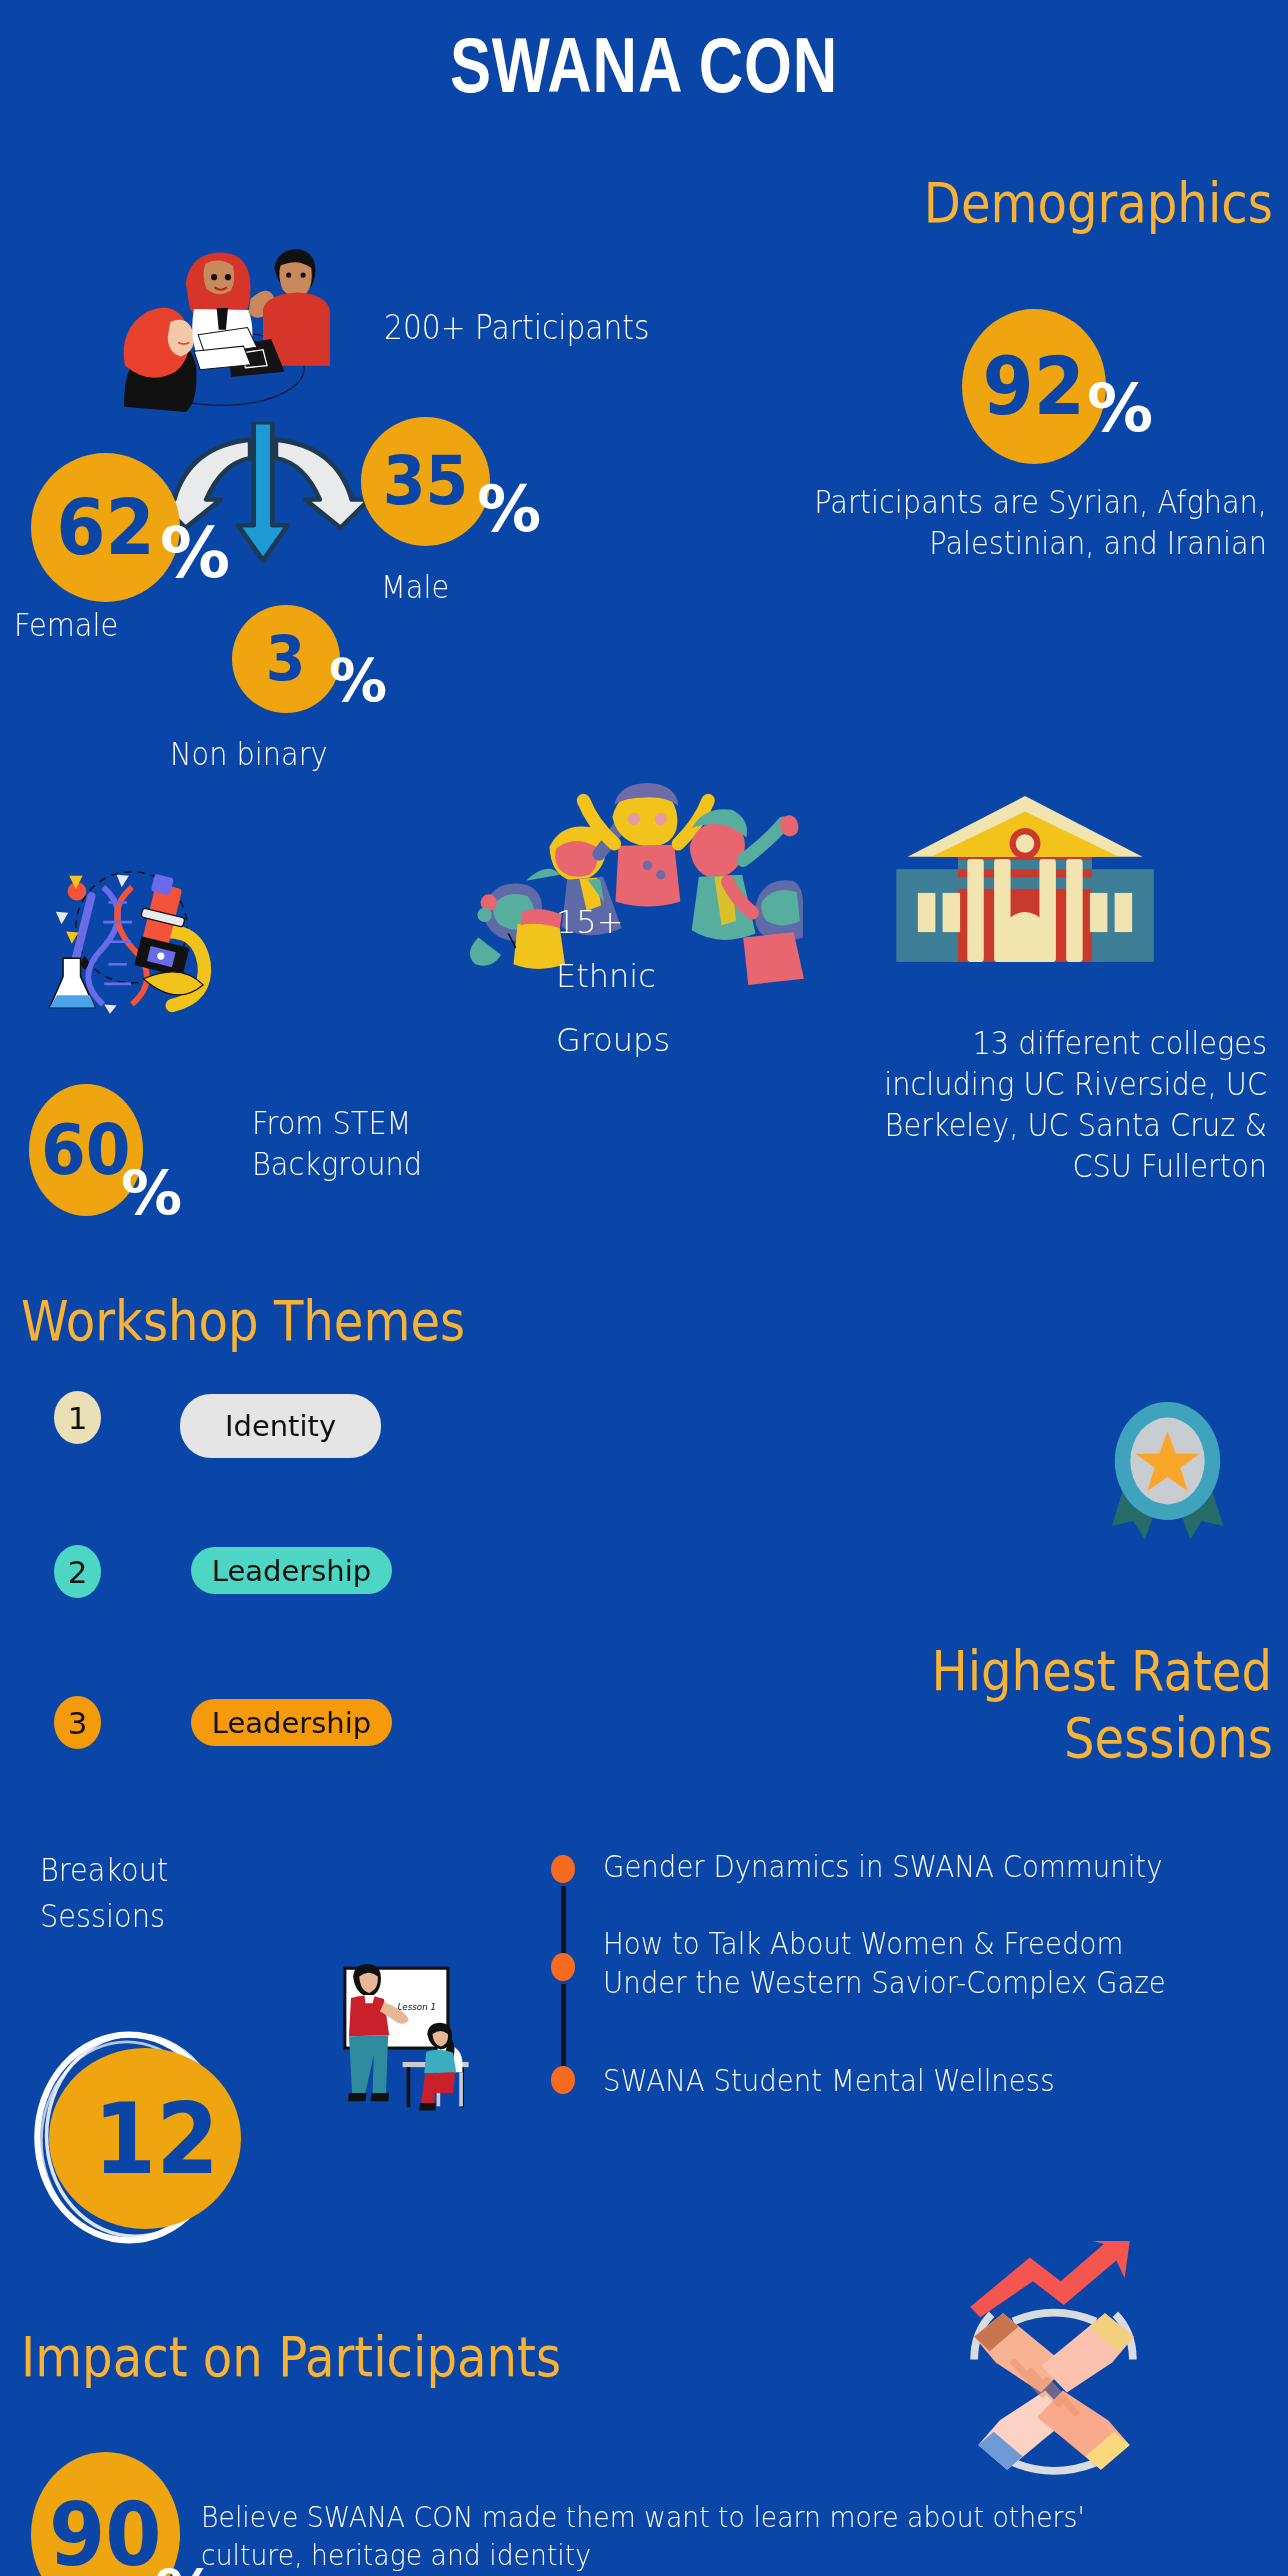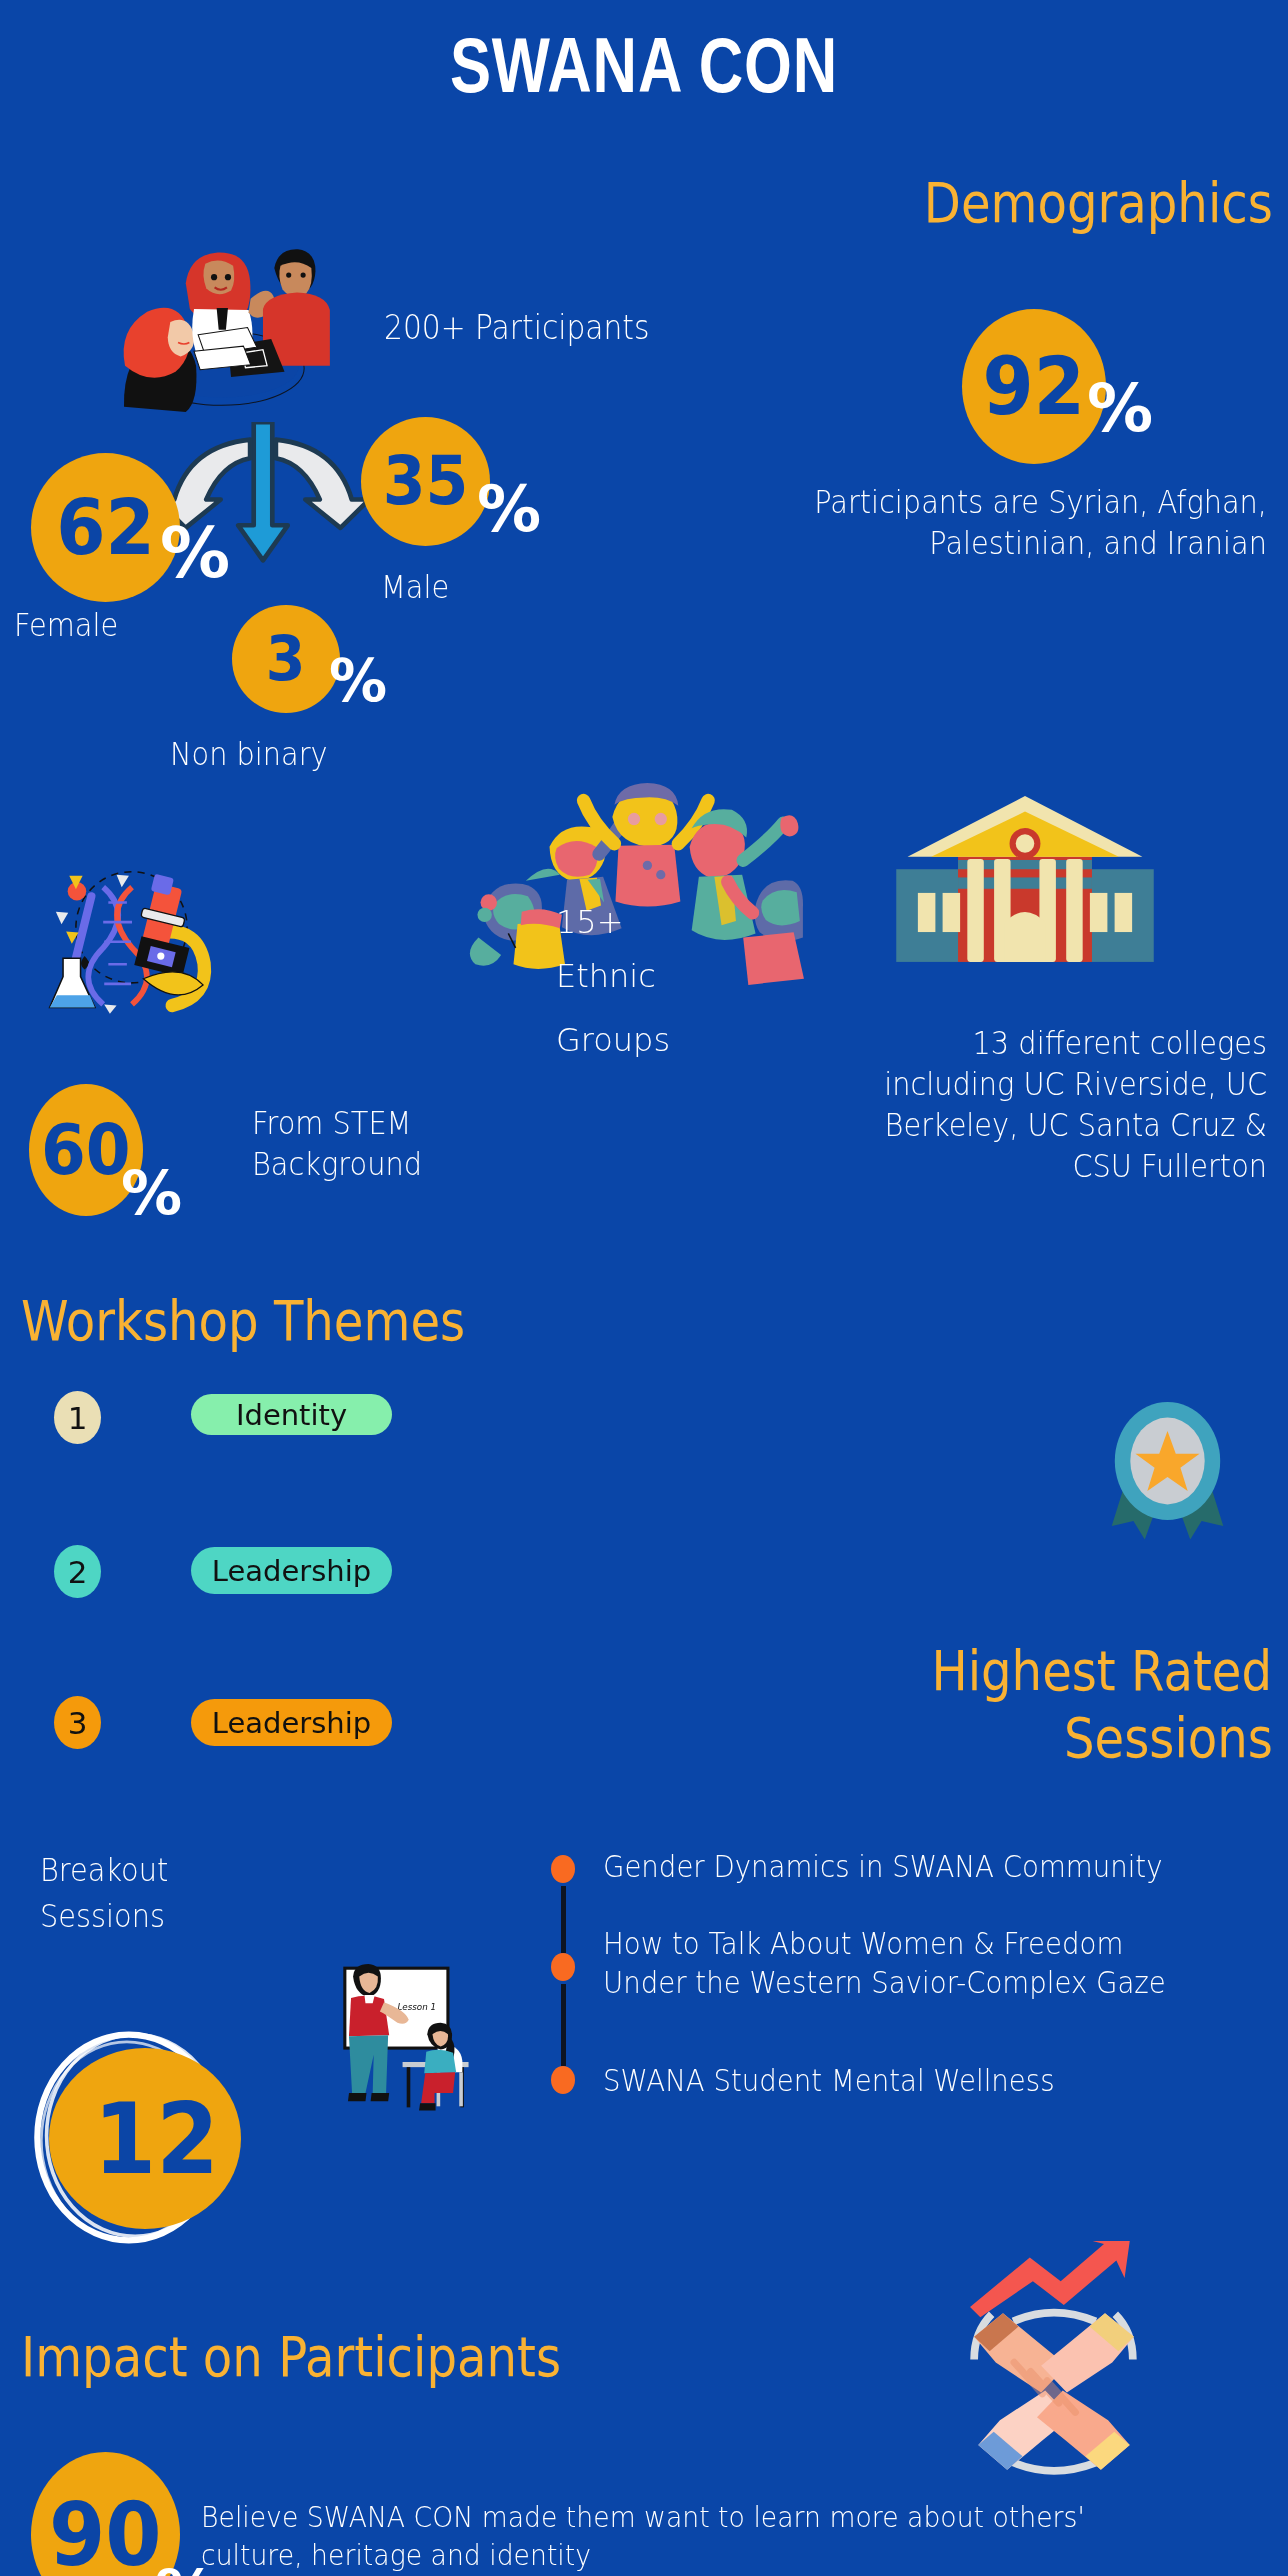--- a/index.html
+++ b/index.html
@@ -301,21 +301,21 @@
   <rect x="278" y="128" width="32" height="200" rx="6" fill="#F1E4AE"></rect>
   <rect x="330" y="128" width="32" height="200" rx="6" fill="#F1E4AE"></rect>
   <path d="M210 328 L210 252 q40 -42 80 0 L290 328 Z" fill="#F1E4AE"></path>
 </svg>
 
 <div class="body-txt r abs" style="right:20.6px; top:1023px; width:464px;">13 different colleges including UC Riverside, UC Berkeley, UC Santa Cruz &amp; CSU Fullerton</div>
 
 <div class="sec-head abs" style="left:20.6px; top:1288px;">Workshop Themes</div>
 
 <div class="num-circ" style="left:54px; top:1391px; width:47px; height:53px; background:#EADFB5;">1</div>
-<div class="pill" style="left:191px; top:1394px; width:201px; height:41px; background:#86efac;">Identity</div>
+<div class="pill" style="left:180px; top:1394px; width:201px; height:64px; background:#e5e5e5;">Identity</div>
 
 <div class="num-circ" style="left:54px; top:1545px; width:47px; height:53px; background:#4ED6C4;">2</div>
 <div class="pill" style="left:191px; top:1547px; width:201px; height:47px; background:#4ED6C4;">Leadership</div>
 
 <div class="num-circ" style="left:54px; top:1696px; width:47px; height:53px; background:#F59A0B;">3</div>
 <div class="pill" style="left:191px; top:1699px; width:201px; height:47px; background:#F59A0B;">Leadership</div>
 
 <svg class="abs" style="left:1090px; top:1399px; width:155px; height:155px;" viewBox="0 0 300 300">
   <path d="M72 150 L42 246 L84 236 L106 272 L140 178 Z" fill="#266B6B"></path>
   <path d="M228 150 L258 246 L216 236 L194 272 L160 178 Z" fill="#266B6B"></path>

